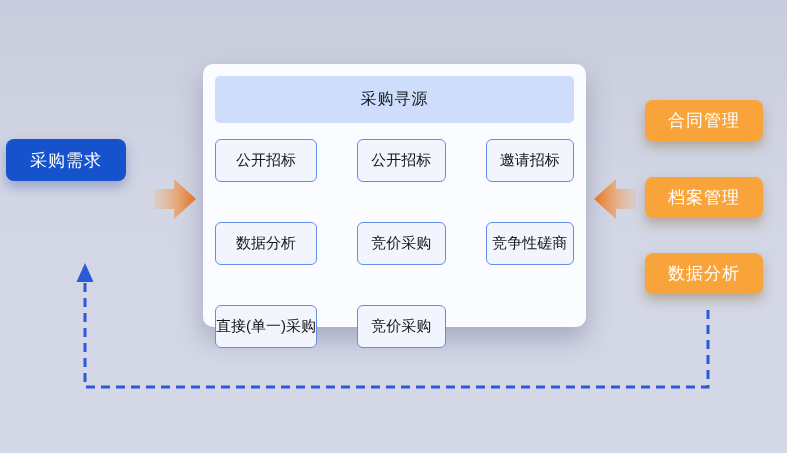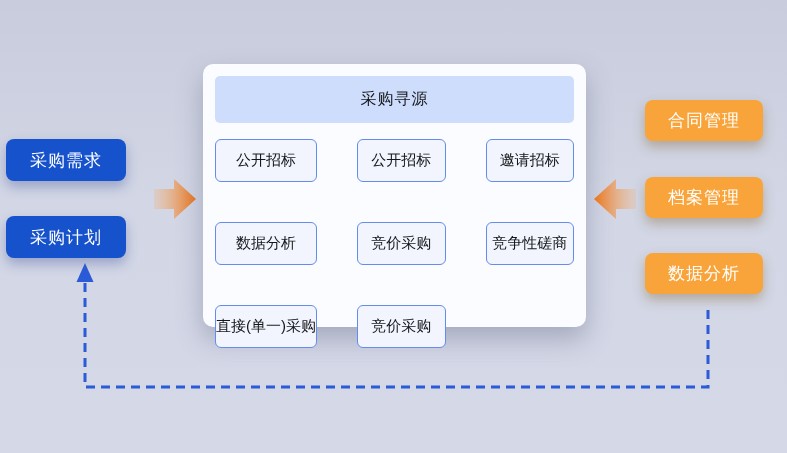--- a/index.html
+++ b/index.html
@@ -77,21 +77,20 @@
 <body>
 
 <div class="stage">
 
   <svg class="connector-svg" width="787" height="453" viewBox="0 0 787 453">
     <path d="M708 310 L708 387 L85 387 L85 281" fill="none" stroke="#2b5bd7" stroke-width="3" stroke-dasharray="9 6"></path>
     <polygon points="85,263 76.5,282 93.5,282" fill="#2b5bd7"></polygon>
   </svg>
 
   <div class="node node-blue" style="top:139px">采购需求</div>
-  <div class="node node-blue" style="top:216px">采购计划</div>
 
   <svg class="arrow-svg" style="left:154px;top:177px" width="44" height="44" viewBox="0 0 44 44">
     <defs>
       <linearGradient id="gradR" x1="0" y1="0" x2="1" y2="0">
         <stop offset="0" stop-color="#f3b277" stop-opacity="0.25"></stop>
         <stop offset="1" stop-color="#ec7418" stop-opacity="1"></stop>
       </linearGradient>
     </defs>
     <polygon points="0,12 20,12 20,2 42,22 20,42 20,32 0,32" fill="url(#gradR)"></polygon>
   </svg>

